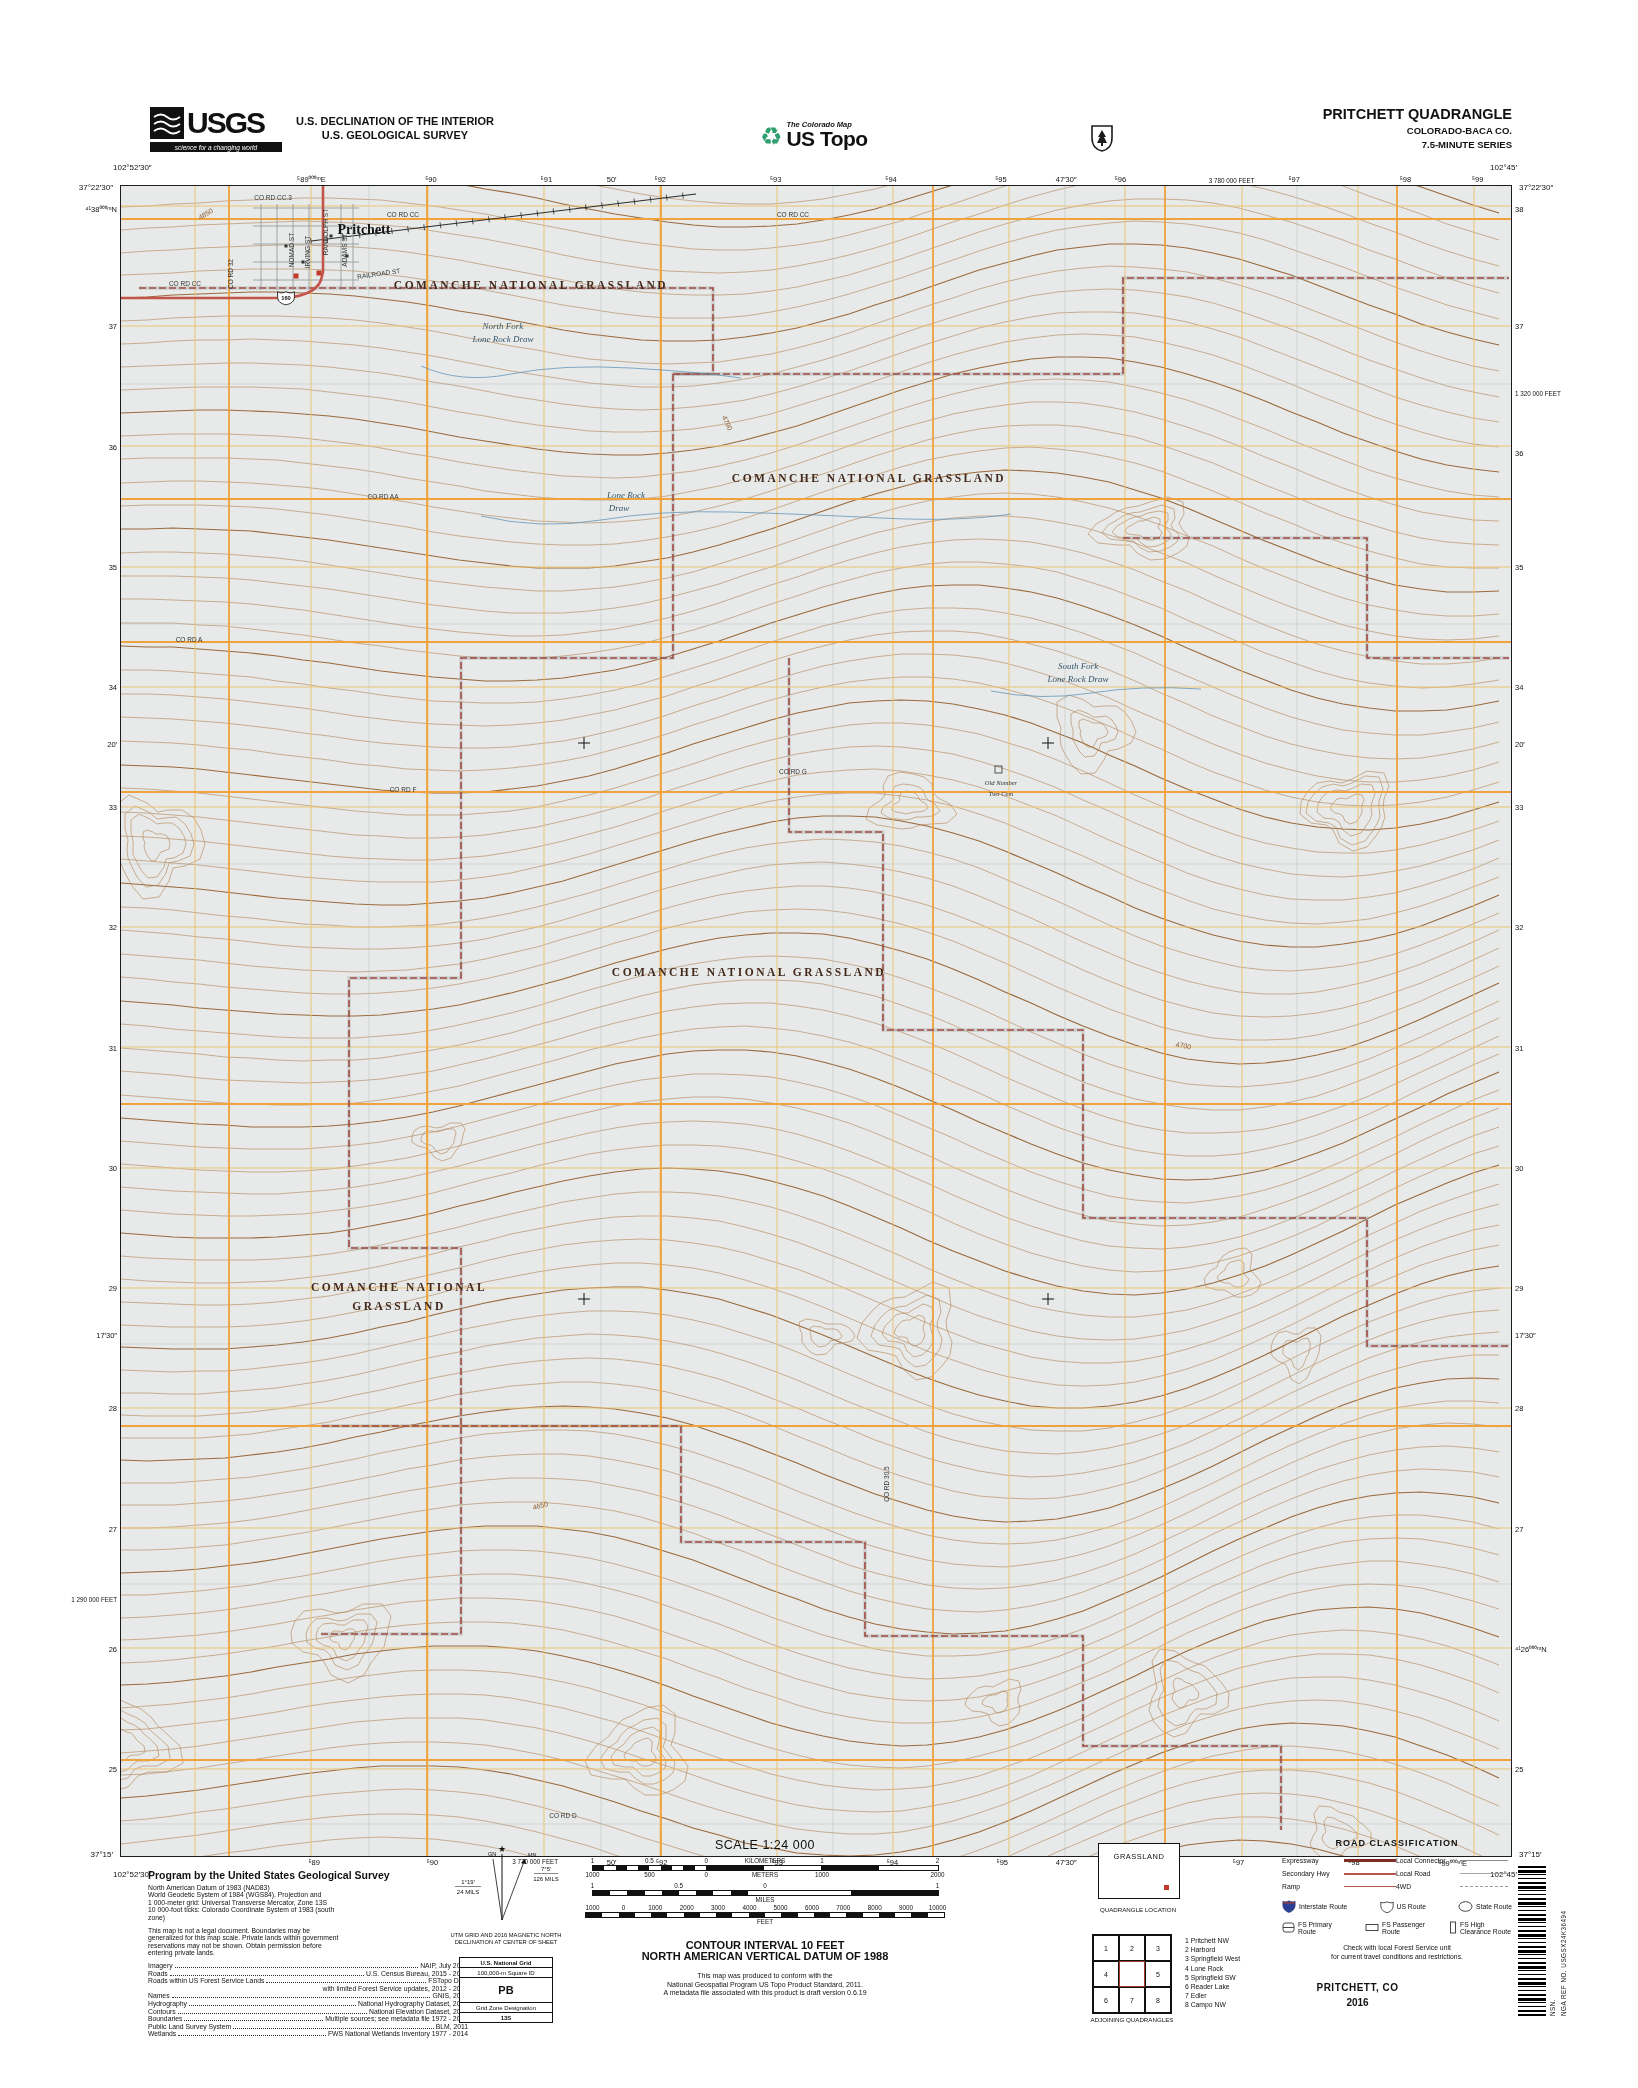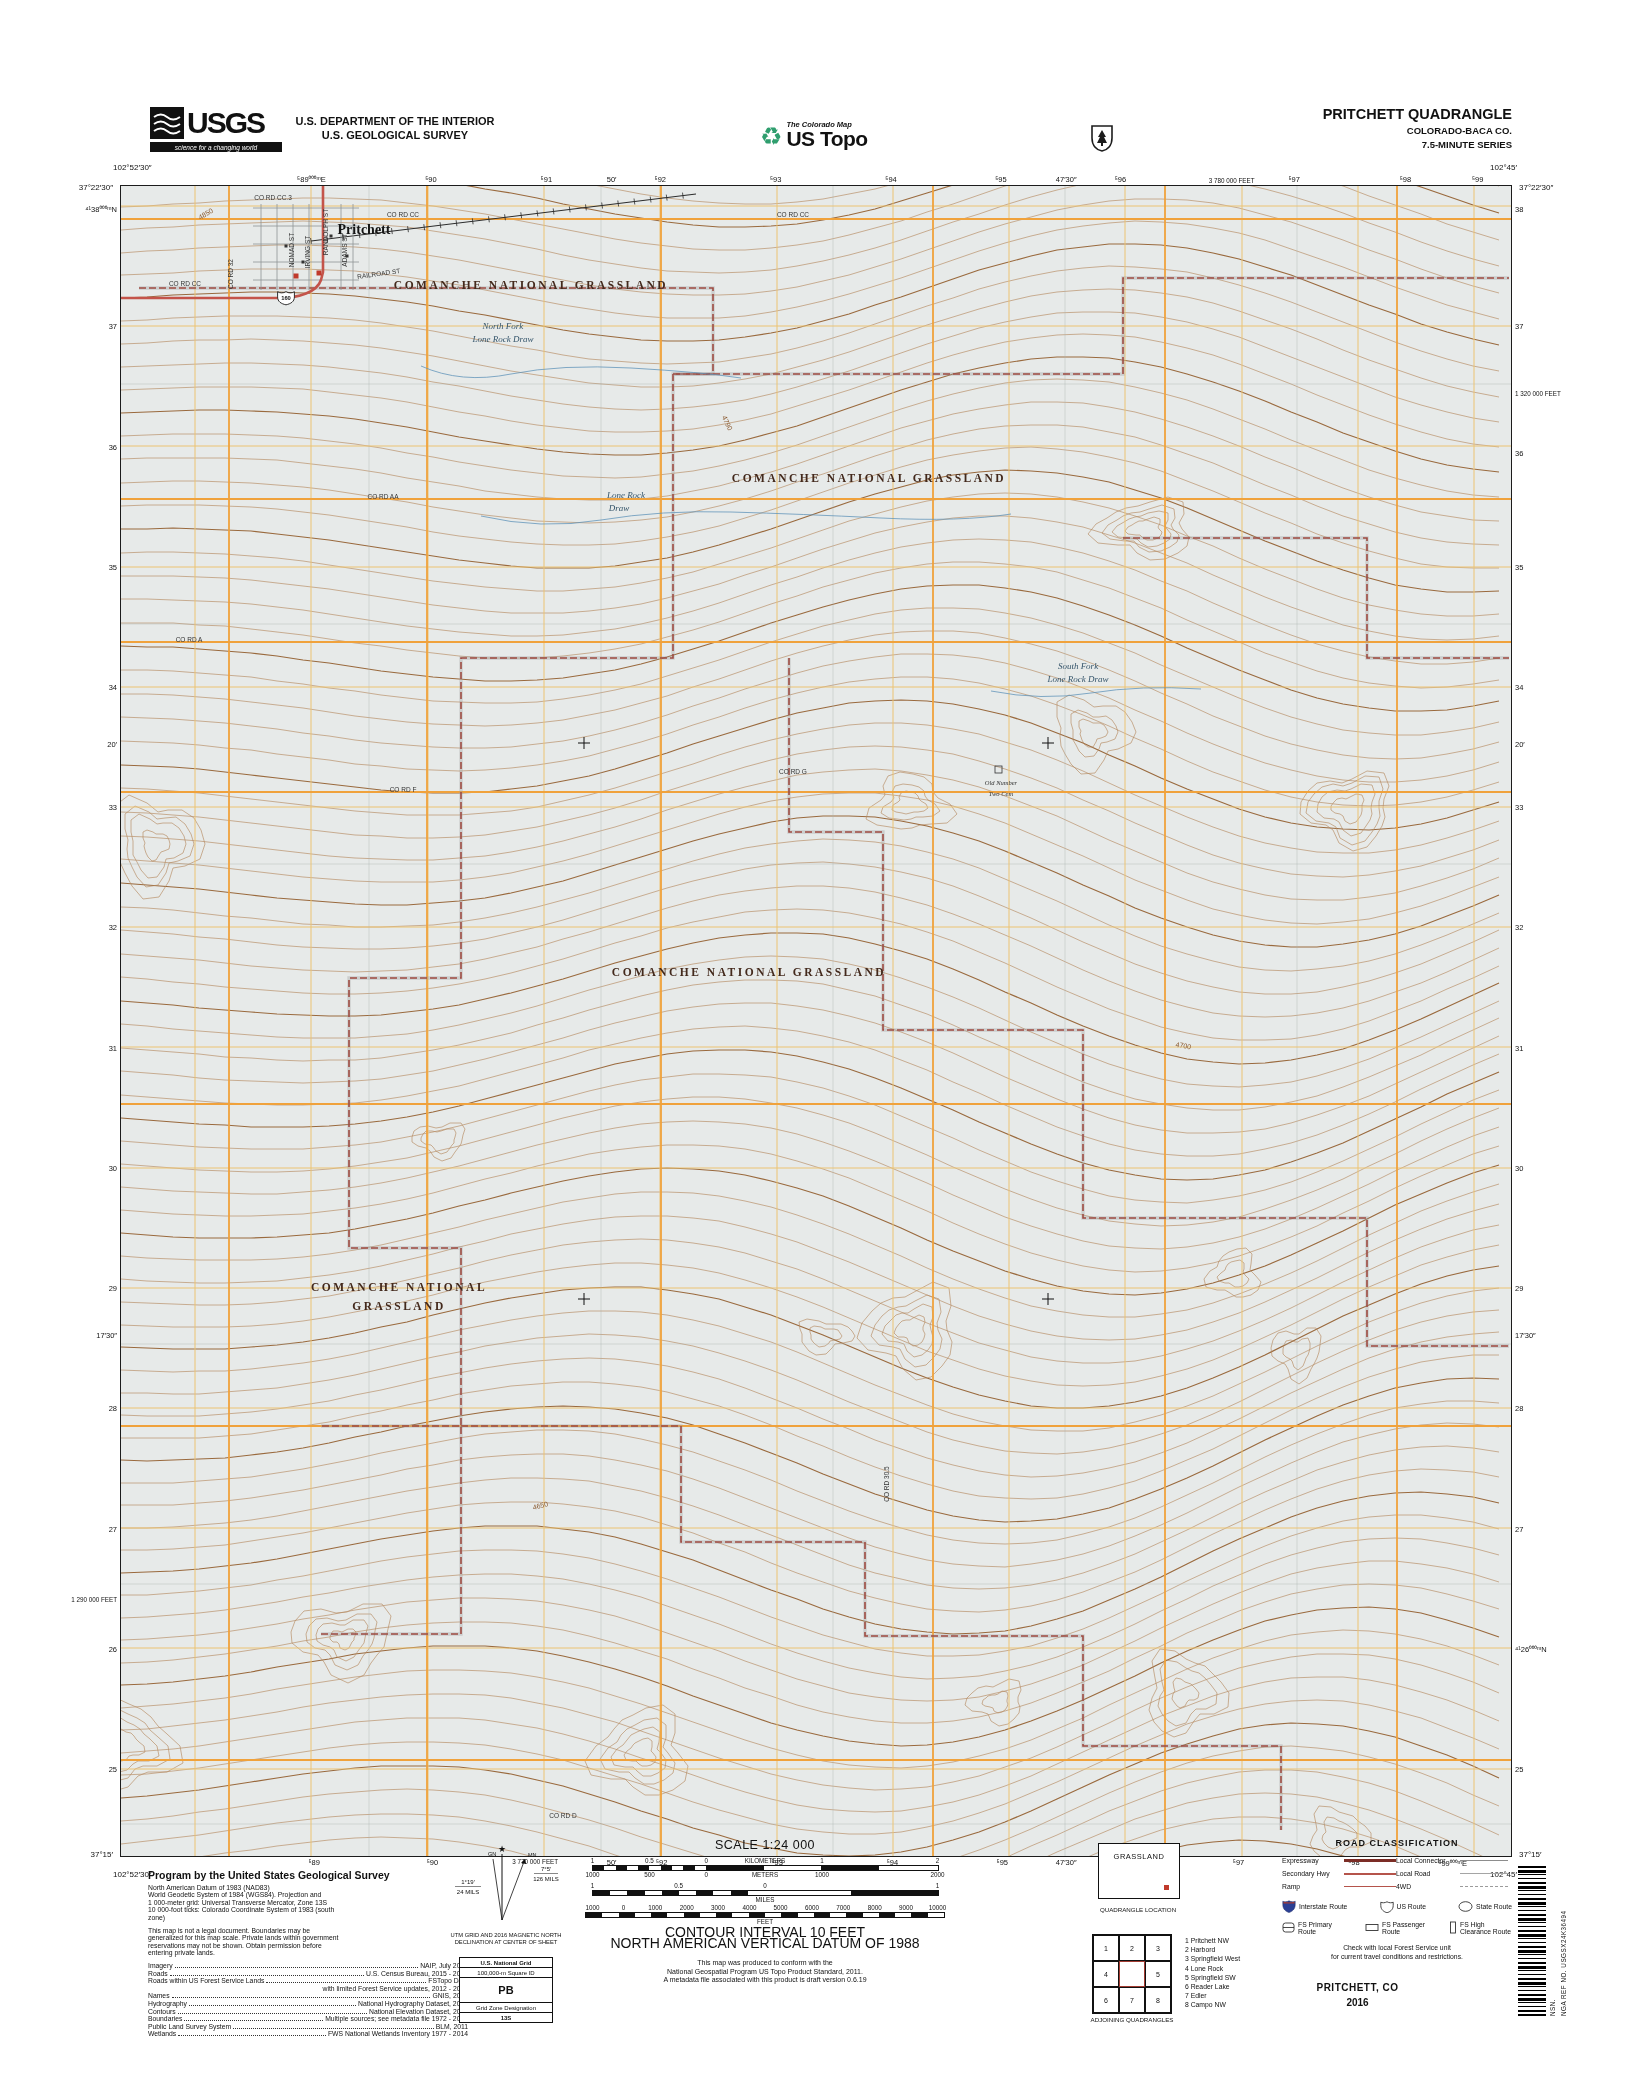--- a/index.html
+++ b/index.html
@@ -63,21 +63,21 @@
   .usng .big{font-size:11px;font-weight:bold;padding:6px 0;}
   .usng .ttl{font-weight:bold;}
   
   .scaleblk{position:absolute;left:565px;top:1838px;width:400px;text-align:center;}
   .scale-title{font-size:12.5px;letter-spacing:0.5px;margin-bottom:5px;}
   .lblrow{position:relative;height:8px;font-size:6.3px;margin:0 auto;width:345px;}
   .lblrow span{position:absolute;transform:translateX(-50%);white-space:nowrap;}
   .bar{position:relative;height:4px;border:1px solid #111;background:#fff;width:345px;margin:0 auto;}
   .bar .seg{position:absolute;top:0;bottom:0;}
   .unit-word{font-size:6.3px;height:8px;}
-  .contour-note{margin-top:1px;font-size:14px;font-weight:normal;line-height:11px;}
+  .contour-note{margin-top:14px;font-size:11px;font-weight:bold;line-height:11px;}
   .conform{margin-top:10px;font-size:7px;line-height:8.5px;}
   
   .state-box{position:absolute;left:1098px;top:1843px;width:80px;height:54px;border:1px solid #111;background:#fff;}
   .state-box .state-name{position:absolute;left:0;right:0;top:8px;text-align:center;font-size:7.5px;letter-spacing:0.5px;}
   .quad-dot{position:absolute;right:10px;bottom:8px;width:5px;height:5px;background:#c0392b;}
   .state-cap{position:absolute;left:1076px;top:1906px;width:124px;text-align:center;font-size:6.2px;}
   .adj-grid{position:absolute;left:1092px;top:1934px;width:78px;height:78px;
             display:grid;grid-template-columns:repeat(3,1fr);grid-template-rows:repeat(3,1fr);
             background:#fff;border:1px solid #111;}
   .adj-grid div{border:0.5px solid #111;display:flex;align-items:center;justify-content:center;font-size:7px;}
@@ -118,21 +118,21 @@
       <span class="usgs-wave">
         <svg width="28" height="24" viewBox="0 0 28 24">
             <path d="M1,6 Q8,1 14,6 T27,6 M1,13 Q8,8 14,13 T27,13 M1,20 Q8,15 14,20 T27,20" stroke="#fff" stroke-width="2" fill="none"></path>
           </svg>
       </span>
       <span class="usgs-txt">USGS</span>
     </div>
     <div class="usgs-tag">science for a changing world</div>
   </div>
   <div class="dept">
-    <div>U.S. DEPARTMENT OF THE INTERIOR</div>
+    <div>U.S. DECLINATION OF THE INTERIOR</div>
     <div>U.S. GEOLOGICAL SURVEY</div>
   </div>
   <div class="ustopo">
     <span class="cycle">♻</span>
     <span class="tcol">
       <div class="nm">The Colorado Map</div>
       <div class="ut">US Topo</div>
     </span>
   </div>
   <div class="fs-shield">

